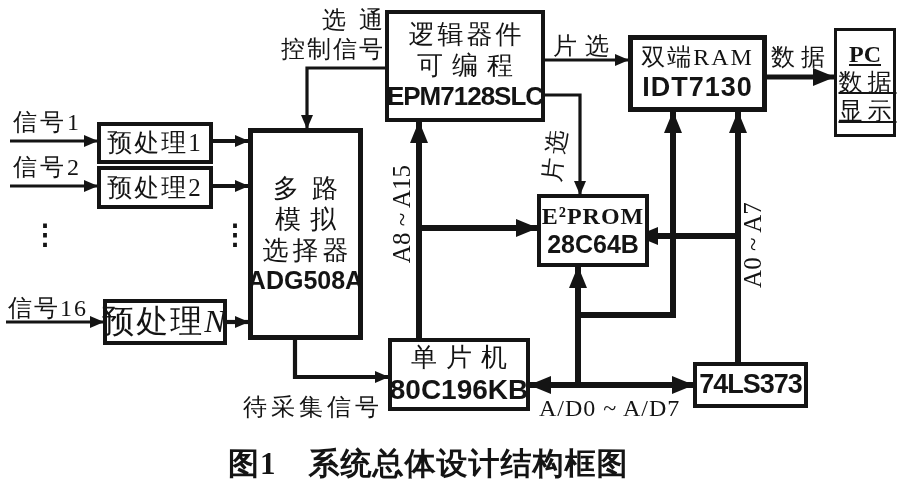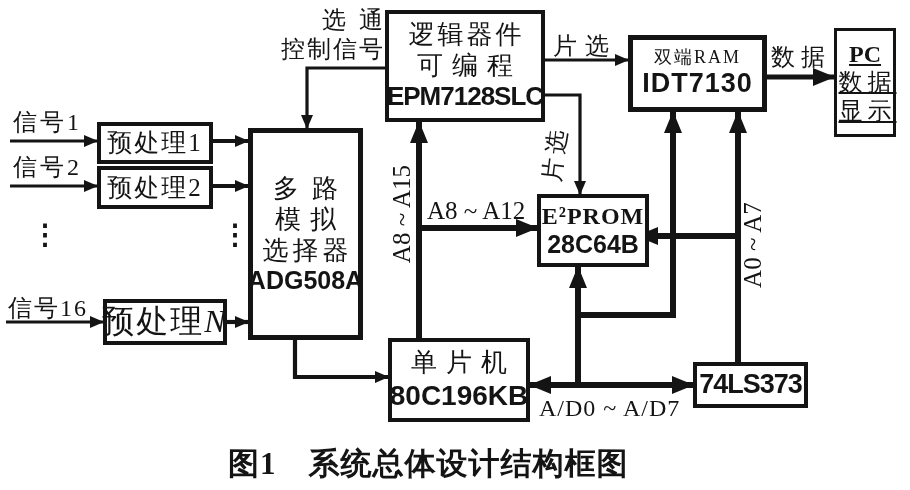--- a/index.html
+++ b/index.html
@@ -92,36 +92,36 @@
     <div class="pn" style="font-size:25px;">ADG508A</div>
   </div>
 
   <div class="box" style="left:385px;top:10px;width:160px;height:112px;">
     <div class="cn" style="font-size:26px;letter-spacing:3px;text-indent:3px;">逻辑器件</div>
     <div class="cn" style="font-size:26px;letter-spacing:9px;text-indent:9px;">可编程</div>
     <div class="pn" style="font-size:26px;letter-spacing:-1px;">EPM7128SLC</div>
   </div>
 
   <div class="box" style="left:628px;top:35px;width:139px;height:77px;border-width:5px;">
-    <div class="cn" style="font-size:18px;letter-spacing:2px;">双端RAM</div>
+    <div class="cn" style="font-size:24px;letter-spacing:2px;">双端RAM</div>
     <div class="pn" style="font-size:27px;letter-spacing:1px;">IDT7130</div>
   </div>
 
   <div class="box" style="left:834px;top:28px;width:62px;height:109px;border-width:3px;text-decoration:underline;">
     <div class="cn" style="font-size:24px;font-weight:bold;">PC</div>
     <div class="cn" style="font-size:24px;letter-spacing:5px;text-indent:5px;">数据</div>
     <div class="cn" style="font-size:24px;letter-spacing:5px;text-indent:5px;">显示</div>
   </div>
 
   <div class="box" style="left:537px;top:194px;width:112px;height:73px;">
     <div class="cn" style="font-size:24px;font-weight:bold;letter-spacing:1px;">E²PROM</div>
     <div class="pn" style="font-size:25px;">28C64B</div>
   </div>
 
-  <div class="box" style="left:388px;top:338px;width:142px;height:84px;">
+  <div class="box" style="left:388px;top:338px;width:142px;height:73px;">
     <div class="cn" style="font-size:26px;letter-spacing:9px;text-indent:9px;">单片机</div>
     <div class="pn" style="font-size:28px;">80C196KB</div>
   </div>
 
   <div class="box" style="left:693px;top:362px;width:115px;height:46px;">
     <div class="pn" style="font-size:27px;letter-spacing:-1px;">74LS373</div>
   </div>
 
   <div class="lbl cn" style="left:13px;top:106px;font-size:24px;letter-spacing:3px;">信号1</div>
   <div class="lbl cn" style="left:13px;top:151px;font-size:24px;letter-spacing:3px;">信号2</div>
@@ -132,25 +132,25 @@
 
   <div class="lbl cn" style="left:250px;top:6px;width:133px;text-align:right;font-size:24px;line-height:29px;">
     <div style="letter-spacing:13px;margin-right:-13px;">选通</div>
     <div style="letter-spacing:2px;margin-right:-2px;">控制信号</div>
   </div>
 
   <div class="lbl cn" style="left:553px;top:30px;font-size:24px;letter-spacing:8px;">片选</div>
   <div class="lbl cn" style="left:771px;top:41px;font-size:24px;letter-spacing:6px;">数据</div>
 
   <div class="lbl cn rot" style="left:337px;top:200px;width:130px;font-size:25px;">A8 ~ A15</div>
-  <div class="lbl cn" style="left:427px;top:197px;font-size:25px;">A8 ~ A12</div>
 
   <div class="lbl cn" style="left:524px;top:138px;width:62px;text-align:center;font-size:24px;letter-spacing:4px;transform:rotate(-83deg);transform-origin:center;">片选</div>
 
   <div class="lbl cn rot" style="left:705px;top:231px;width:96px;font-size:25px;">A0 ~ A7</div>
 
   <div class="lbl cn" style="left:539px;top:395px;font-size:24px;letter-spacing:1px;">A/D0 ~ A/D7</div>
+  <div class="lbl cn" style="left:243px;top:391px;font-size:24px;letter-spacing:4px;">待采集信号</div>
 
   <div class="lbl caption" style="left:228px;top:443px;">
     <span>图1</span><span style="display:inline-block;width:32px;"></span><span>系统总体设计结构框图</span>
   </div>
 
 </div>
 
 </body></html>

